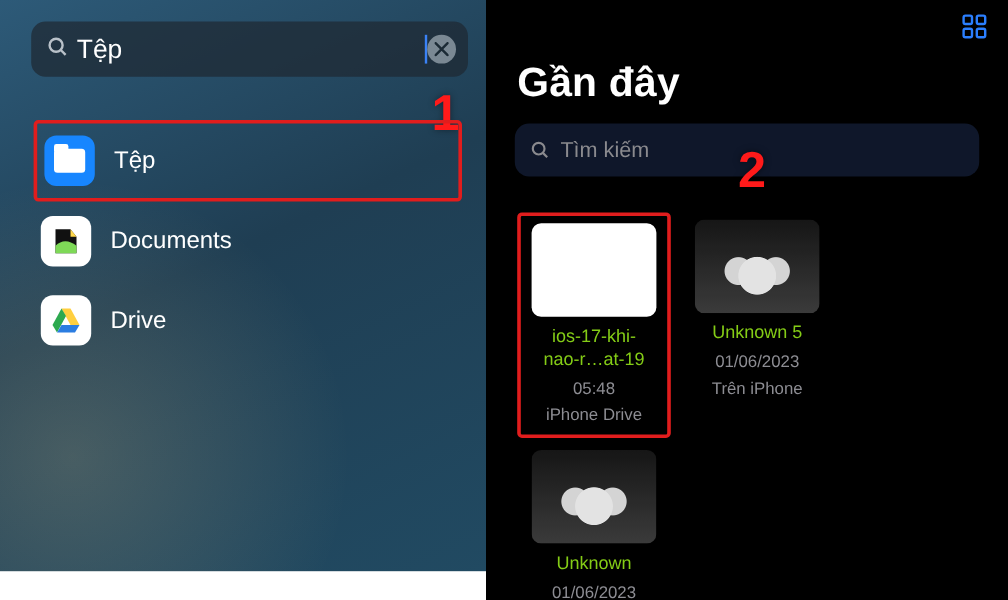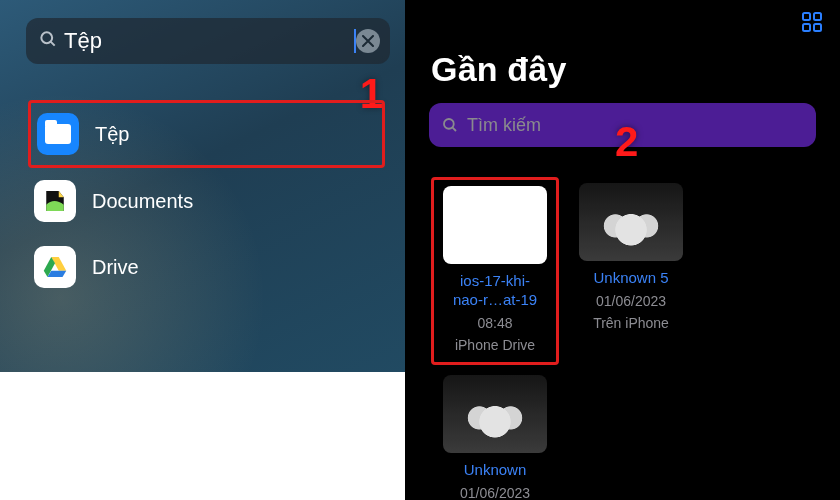--- a/index.html
+++ b/index.html
@@ -1,20 +1,20 @@
 <!DOCTYPE html>
 <html><head>
 <meta charset="utf-8">
 <style>
   * { margin: 0; padding: 0; box-sizing: border-box; }
   html, body { width: 840px; height: 500px; overflow: hidden; font-family: -apple-system, "SF Pro Text", "Helvetica Neue", Arial, sans-serif; }
   .canvas { display: flex; width: 840px; height: 500px; }
   
   .left {
-    width: 405px; height: 372px; position: relative;
+    width: 405px; height: 476px; position: relative;
     background: linear-gradient(155deg, #2d5a78 0%, #1f3e53 45%, #214a62 100%);
   }
   .left::before {
     content: ""; position: absolute; inset: 0;
     background: radial-gradient(circle at 15% 80%, rgba(255,220,150,.18), transparent 45%);
   }
   .searchbar-row { position: relative; display: flex; align-items: center; padding: 18px 14px 0 26px; gap: 14px; }
   .searchbar {
     flex: 1; height: 46px; background: rgba(30,40,50,.72);
     border-radius: 12px; display: flex; align-items: center; padding: 0 10px 0 12px;
@@ -46,38 +46,38 @@
   .app-drive { background:#fff; }
   .anno-1 {
     position: absolute; right: 22px; top: 70px; color: #ff1a1a;
     font-size: 42px; font-weight: 800; text-shadow: 0 0 6px rgba(0,0,0,.4);
   }
   
   .right { width: 435px; height: 500px; background: #000; position: relative; color:#fff; padding: 6px 0 0 0; overflow:hidden; }
   .layout-btn { position:absolute; top:10px; right:16px; color:#2b7fff; }
   .r-title { font-size: 34px; font-weight: 700; padding: 44px 0 14px 26px; letter-spacing: .2px; }
   .r-search {
-    margin: 0 24px; height: 44px; background:#4c1d95; border-radius: 12px;
+    margin: 0 24px; height: 44px; background:#0f172a; border-radius: 12px;
     display:flex; align-items:center; padding:0 12px; gap:8px; color:#8a8a8e; font-size:18px;
   }
   .anno-2 {
     position:absolute; left:210px; top:118px; color:#ff1a1a; font-size:42px; font-weight:800;
     text-shadow: 0 0 6px rgba(0,0,0,.5);
   }
   .grid { display:flex; flex-wrap:wrap; gap:4px 8px; padding: 30px 14px 0 26px; }
   .file {
     width: 128px; display:flex; flex-direction:column; align-items:center; text-align:center;
     padding: 6px 2px 8px;
   }
   .file.featured { border: 3px solid #e11d1d; border-radius: 4px; }
   .thumb {
     width: 104px; height: 78px; border-radius: 8px; background:#2a2a2a;
     display:flex; align-items:center; justify-content:center; overflow:hidden; margin-bottom:8px;
   }
-  .fname { font-size:15px; color:#3b82f6; line-height:1.25; max-width:120px; white-space:pre-line; }
+  .fname { font-size:15px; color:#84cc16; line-height:1.25; max-width:120px; white-space:pre-line; }
   .fmeta { font-size:14px; color:#8d8d93; margin-top:4px; line-height:1.3; }
   
   .th-ios17 { background:#fff; display:flex; gap:4px; padding:6px; }
   .ph { flex:1; border-radius:6px; }
   .ph1 { background: linear-gradient(#e7be8a,#c77); }
   .ph2 { background: linear-gradient(#8be09b,#4aa96a); }
   .ph3 { background: linear-gradient(#a7d0f0,#4a8fd6); }
   .th-flowers { background: radial-gradient(circle at 50% 60%, #eee 0 22%, transparent 23%),
                 radial-gradient(circle at 35% 55%, #ddd 0 14%, transparent 15%),
                 radial-gradient(circle at 65% 55%, #ddd 0 14%, transparent 15%),
@@ -164,21 +164,21 @@
 
     <div class="grid">
       <div class="file featured">
         <div class="thumb th-ios17">
           <div class="ph ph1"></div>
             <div class="ph ph2"></div>
             <div class="ph ph3"></div>
         </div>
         <div class="fname">ios-17-khi-
 nao-r…at-19</div>
-        <div class="fmeta">08:48</div>
+        <div class="fmeta">05:48</div>
         <div class="fmeta">iPhone Drive</div>
       </div>
       <div class="file">
         <div class="thumb th-flowers"></div>
         <div class="fname">Unknown 5</div>
         <div class="fmeta">01/06/2023</div>
         <div class="fmeta">Trên iPhone</div>
       </div>
       <div class="file">
         <div class="thumb th-flowers"></div>

